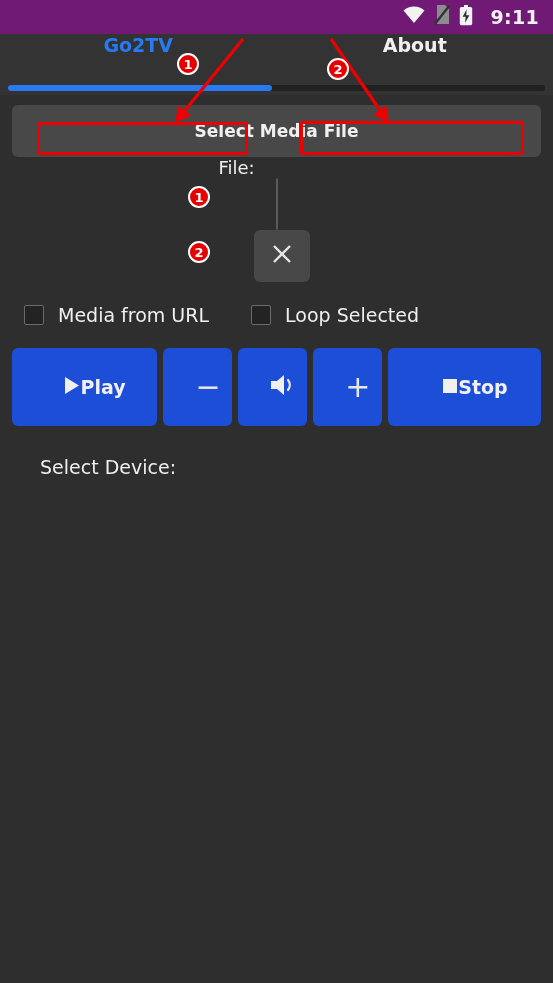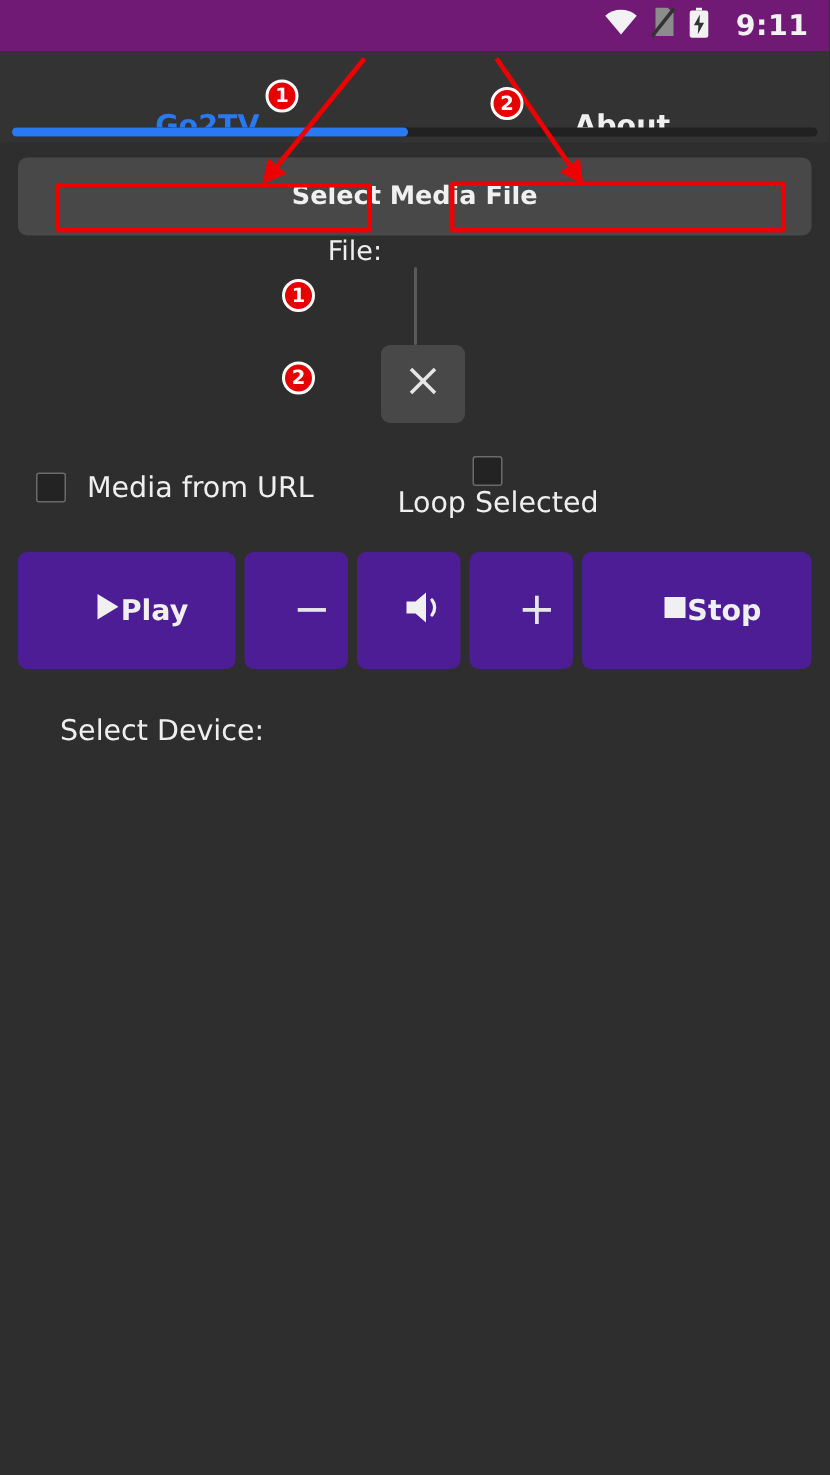--- a/index.html
+++ b/index.html
@@ -43,21 +43,21 @@
   
   .tabbar {
     position: relative;
     height: 61px;
     background: #333333;
     display: flex;
   }
   .tab {
     flex: 1 1 0;
     display: flex;
-    align-items: flex-end;
+    align-items: flex-start;
     justify-content: center;
     font-size: 19px;
     font-weight: bold;
     position: relative;
   }
   .tab.active { color: #2979f2; }
   .tab.inactive { color: #f0f0f0; }
 
   .tab-track {
     position: absolute;
@@ -143,42 +143,42 @@
     display: flex;
     align-items: center;
     margin-top: 22px;
     padding-left: 12px;
   }
   .check-item {
     display: flex;
     align-items: center;
     cursor: pointer;
   }
-  .check-item + .check-item { margin-left: 42px; flex-direction: column; }
+  .check-item + .check-item { margin-left: 42px; }
   .checkbox {
     width: 18px;
     height: 18px;
     background: #232323;
     border: 1px solid #6a6a6a;
     border-radius: 2px;
     flex: 0 0 auto;
   }
   .check-label {
     margin-left: 14px;
     font-size: 19px;
     color: #efefef;
   }
 
   .controls-row {
     display: flex;
     gap: 6px;
     margin-top: 22px;
   }
   .ctrl {
-    background: #4c1d95;
+    background: #1d4ed8;
     border-radius: 6px;
     height: 78px;
     display: flex;
     align-items: center;
     justify-content: center;
     cursor: pointer;
     color: #f0f0f0;
     font-size: 19px;
     font-weight: bold;
     padding-left: 21px;

